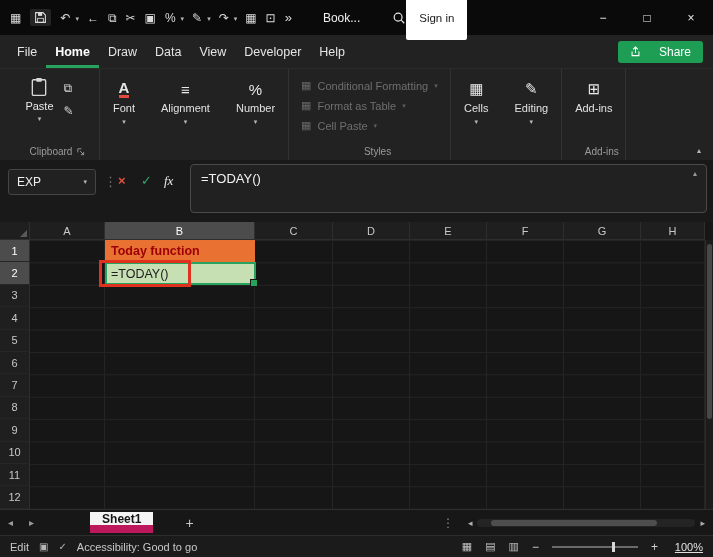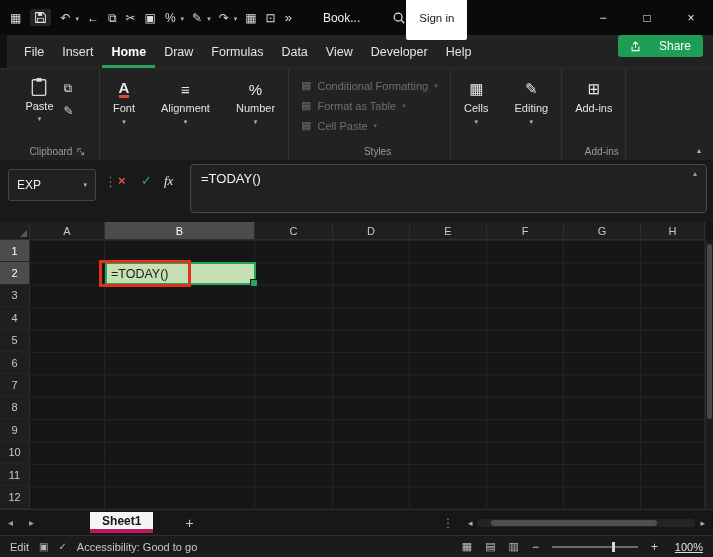--- a/index.html
+++ b/index.html
@@ -13,21 +13,21 @@
   .ticon { font-size:12px; margin-right:9px; color:#dcdcdc; }
   .ticon.savebox { background:#242424; padding:2px 4px; border-radius:2px; display:flex; align-items:center; }
   .tchev { font-size:7px; margin:3px 8px 0 -4px; color:#b5b5b5; }
   .more  { font-size:13px; }
   .tb-title { font-size:12px; margin-left:22px; color:#f0f0f0; white-space:nowrap; }
   .tb-search { margin-left:32px; display:flex; align-items:center; }
   .signin { background:#ffffff; color:#1a1a1a; font-size:11.5px; border:none; border-radius:2px; padding:16px 13px; font-family:inherit; }
   .winctrls { margin-left:auto; display:flex; }
   .winbtn { width:44px; height:35px; display:flex; align-items:center; justify-content:center; font-size:12px; color:#e8e8e8; }
   
-  .menubar { height:33px; background:#222; display:flex; align-items:flex-start; padding:0 8px;margin-left:7px; }
+  .menubar { height:33px; background:#222; display:flex; align-items:center; padding:0 8px; }
   .mitem { color:#e4e4e4; font-size:12.5px; padding:0 9px; height:33px; display:flex; align-items:center; }
   .mitem.active { color:#fff; font-weight:700; border-bottom:3px solid #27A35D; padding-top:3px; }
   .share-btn { margin-left:auto; background:#1E9E54; display:flex; align-items:center; gap:18px; color:#fff; font-size:12px; padding:4px 12px; border-radius:3px; margin-right:2px; }
   
   .ribbon { height:92px; background:#222; display:flex; position:relative; border-top:1px solid #2b2b2b; }
   .rgroup { position:relative; height:100%; border-right:1px solid #333; display:flex; flex-direction:column; align-items:center; }
   .rg-label { position:absolute; bottom:3px; left:0; right:0; font-size:10px; color:#9b9b9b; display:flex; align-items:center; gap:4px; justify-content:center;margin-left:16px; }
   .clip-top { display:flex; gap:10px; padding:8px 12px 0; }
   .paste-btn { display:flex; flex-direction:column; align-items:center; gap:3px; color:#e8e8e8; font-size:11px; }
   .clip-small { display:flex; flex-direction:column; gap:9px; padding-top:4px; color:#d8d8d8; font-size:12px; }
@@ -36,21 +36,21 @@
   .cg-icon { font-size:15px; height:18px; display:flex; align-items:center; color:#e8e8e8; }
   .font-a { font-weight:700; font-size:15px; border-bottom:3px solid #E04A3F; line-height:15px; }
   .styles-group { align-items:flex-start; padding:8px 12px 0; gap:3px; min-width:162px; }
   .style-row { display:flex; align-items:center; gap:6px; font-size:11px; color:#6f6f6f; height:17px; }
   .style-row .si { font-size:11px; color:#666; }
   .style-row .chev { color:#5d5d5d; }
   .ribbon-spacer { flex:1; border:none; }
   .ribbon-collapse { position:absolute; right:12px; bottom:5px; color:#b5b5b5; font-size:8px; }
   
   .formula-area { height:62px; background:#191919; position:relative; }
-  .name-box { position:absolute; left:8px; top:9px; width:88px; height:32px; background:#212121; border:1px solid #454545; border-radius:3px; color:#eee; font-size:12px; display:flex; align-items:center; justify-content:space-between; padding:0 8px; }
+  .name-box { position:absolute; left:8px; top:9px; width:88px; height:26px; background:#212121; border:1px solid #454545; border-radius:3px; color:#eee; font-size:12px; display:flex; align-items:center; justify-content:space-between; padding:0 8px; }
   .fdots { position:absolute; left:104px; top:14px; color:#777; font-size:13px; }
   .fxb { position:absolute; top:13px; font-size:13px; }
   .fx-cancel { left:118px; color:#E25141; font-weight:700; }
   .fx-enter { left:141px; color:#37A56A; }
   .fx-label { left:164px; color:#e8e8e8; font-style:italic; font-family:"Liberation Serif", serif; }
   .formula-box { position:absolute; left:190px; right:6px; top:4px; height:49px; background:#212121; border:1px solid #4a4a4a; border-radius:4px; padding:6px 10px; color:#f2f2f2; font-size:13px; }
   .fb-chev { position:absolute; right:9px; top:4px; color:#999; font-size:8px; }
   
   .grid-area { position:relative; height:287px; background:#161616; }
   .colheaders { display:flex; height:18px; }
@@ -66,21 +66,21 @@
   .vline { position:absolute; top:0; height:269px; width:1px; background:#242424; }
   .ov-b1 { position:absolute; left:75px; top:0; width:150px; height:22.4px; padding:3px 0 0 6px; font-size:12.5px; line-height:17px; z-index:1; }
   .ov-b2 { position:absolute; left:75px; top:22.4px; width:151px; height:23px; border:2px solid #27A35D; padding:2px 0 0 4px; font-size:12.5px; line-height:17px; z-index:2; }
   .ov-b2::after { content:""; position:absolute; right:-4px; bottom:-4px; width:6px; height:6px; background:#27A35D; border:1px solid #161616; }
   .annot { position:absolute; left:69px; top:20px; width:92px; height:27px; border:3px solid #E0301E; z-index:3; pointer-events:none; }
   .vscroll { position:absolute; right:0; top:18px; width:8px; height:269px; background:#1c1c1c; border-left:1px solid #2a2a2a; }
   .vthumb { margin:4px 1px 0; height:175px; background:#484848; border-radius:3px; }
   
   .tabbar { height:26px; background:#171717; display:flex; align-items:center; border-top:1px solid #2e2e2e; padding:0 8px; }
   .tabnav { color:#9a9a9a; font-size:10px; margin-right:16px; }
-  .sheet-tab { margin-left:40px; background:#f4f4f4; color:#141414; font-size:12px; font-weight:600; padding:1px 12px 0; border-bottom:4px solid #be185d; height:21px; display:flex; align-items:center; }
+  .sheet-tab { margin-left:40px; background:#f4f4f4; color:#141414; font-size:12px; font-weight:600; padding:1px 12px 0; border-bottom:8px solid #be185d; height:21px; display:flex; align-items:center; }
   .addsheet { color:#c8c8c8; font-size:14px; margin-left:32px; }
   .tab-dots { color:#8a8a8a; margin-left:auto; font-size:12px; }
   .hscroll { display:flex; align-items:center; gap:5px; margin-left:14px; }
   .hs-track { width:218px; height:8px; background:#242424; border-radius:4px; position:relative; }
   .hs-thumb { position:absolute; left:14px; width:166px; top:1px; bottom:1px; background:#4e4e4e; border-radius:3px; }
   .hs-arrow { color:#b0b0b0; font-size:9px; }
   
   .statusbar { height:22px; background:#1b1b1b; border-top:1px solid #2e2e2e; display:flex; align-items:center; padding:0 10px; color:#c9c9c9; font-size:11px; gap:10px; }
   .sb-icon { font-size:10px; color:#b5b5b5; }
   .sb-right { margin-left:auto; display:flex; align-items:center; gap:13px; }
@@ -128,24 +128,22 @@
   <button class="signin">Sign in</button>
   <div class="winctrls">
     <span class="winbtn">−</span>
     <span class="winbtn">□</span>
     <span class="winbtn">×</span>
   </div>
 </div>
 
 <div class="menubar">
   <span class="mitem">File</span>
-  <span class="mitem">Insert</span>
   <span class="mitem active">Home</span>
   <span class="mitem">Draw</span>
-  <span class="mitem">Formulas</span>
   <span class="mitem">Data</span>
   <span class="mitem">View</span>
   <span class="mitem">Developer</span>
   <span class="mitem">Help</span>
   <div class="share-btn">
     <svg width="11" height="11" viewBox="0 0 16 16">
         <path d="M8 10 V2 M4.5 5 L8 1.5 L11.5 5" stroke="#fff" stroke-width="1.5" fill="none"></path>
         <path d="M3 8 V14 H13 V8" stroke="#fff" stroke-width="1.5" fill="none"></path>
       </svg>
     <span>Share</span>
@@ -289,20 +287,21 @@
   </div>
   <div class="grid-body">
     <div class="vline" style="left:74px;"></div>
     <div class="vline" style="left:224px;"></div>
     <div class="vline" style="left:302px;"></div>
     <div class="vline" style="left:379px;"></div>
     <div class="vline" style="left:456px;"></div>
     <div class="vline" style="left:533px;"></div>
     <div class="vline" style="left:610px;"></div>
     <div class="vline" style="left:674px;"></div>
+    <div class="ov-b1" style="background:#E97132;color:#9C0006;font-weight:700">Today function</div>
     <div class="ov-b2" style="background:#C6E0B4;color:#202020">=TODAY()</div>
     <div class="annot"></div>
   </div>
   <div class="vscroll">
       <div class="vthumb"></div>
     </div>
 </div>
 
 <div class="tabbar">
   <span class="tabnav">◂</span>

